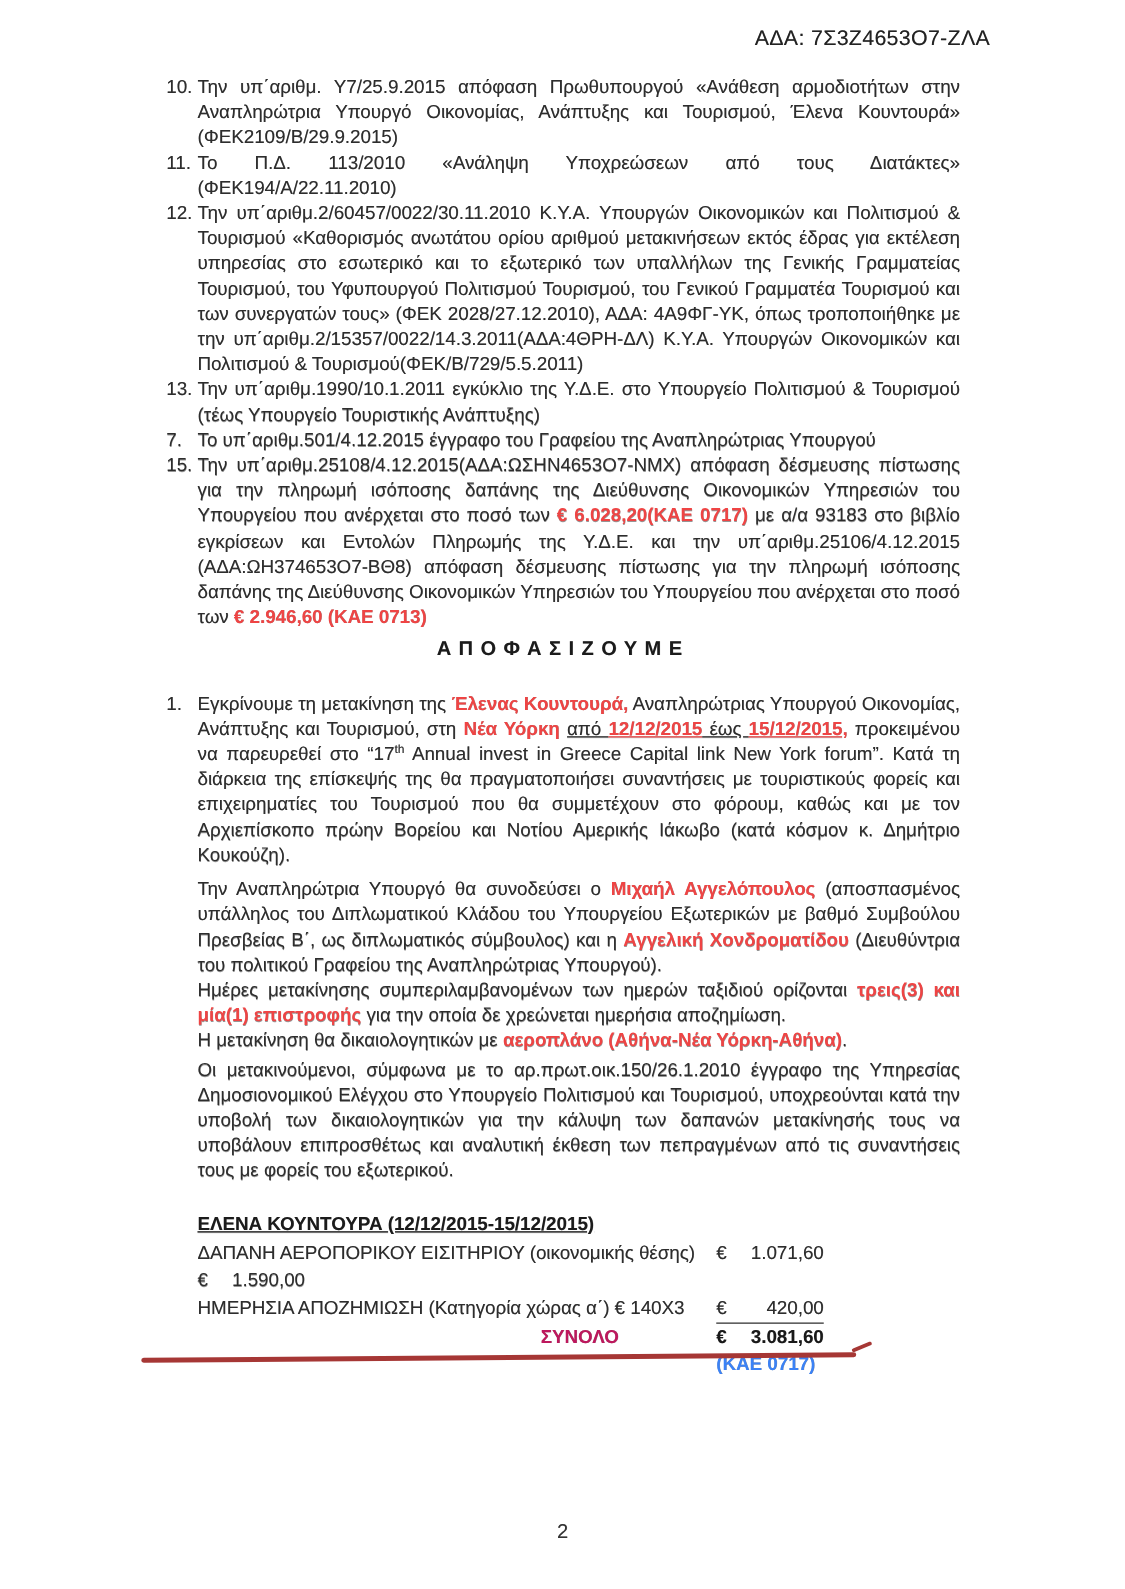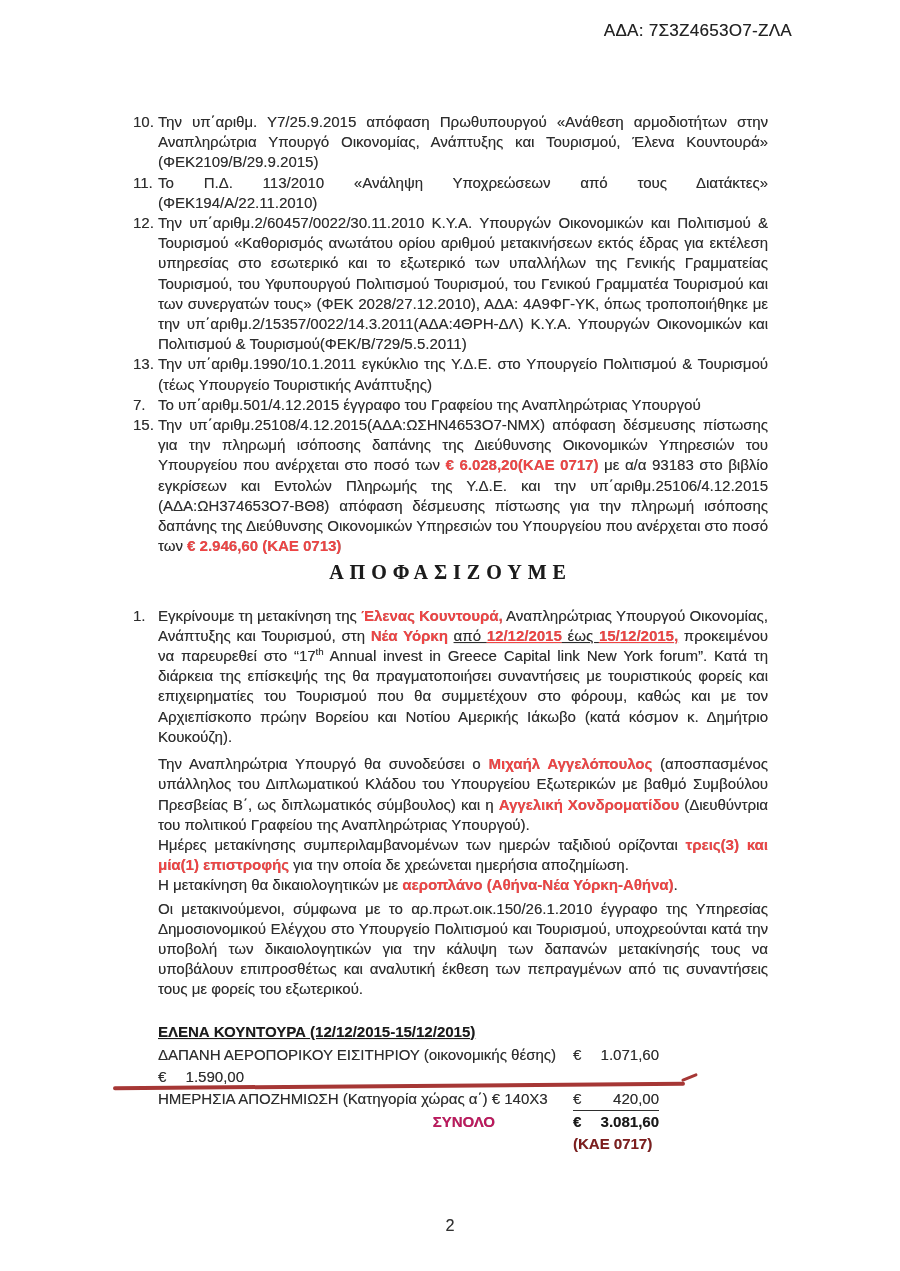--- a/index.html
+++ b/index.html
@@ -11,53 +11,53 @@
     position:relative;
     overflow:hidden;
   }
   .page { position:absolute; inset:0; padding:0 132px 0 133px; box-sizing:border-box; }
   .ada {
     position:absolute; top:21px; right:108px;
     font-size:17px; color:#222; letter-spacing:0.3px;
     text-shadow:0.2px 0.2px 0.5px rgba(45,45,45,0.55);
   }
   .content {
-    padding-top:112px;
+    padding-top:60px;
     font-size:15px; line-height:20.2px;
     text-align:justify;
     text-shadow:0.2px 0.2px 0.45px rgba(45,45,45,0.5);
   }
   .list-item, .decision { display:flex; }
   .num { flex:0 0 25px; }
   .itext, .paras { flex:1; min-width:0; text-align:justify; }
   .paras p { margin:0; text-align:justify; }
   .paras p:nth-child(2) { margin-top:7px; }
   .paras p:nth-child(5) { margin-top:3px; }
   .jline { display:block; text-align:justify; text-align-last:justify; }
   .b { font-weight:bold; color:#ef4444; }
   .u { text-decoration:underline; }
   sup { font-size:9.5px; line-height:0; }
   .heading {
     text-align:center; font-weight:bold; color:#1b1b1b;
-    letter-spacing:6px; margin:6px 0 23px 0; font-size:20px;font-family:Liberation Serif, serif;
+    letter-spacing:6px; margin:6px 0 23px 0; font-size:16px;
   }
   .expenses { margin:21px 0 0 25px; font-size:15px; line-height:22px; }
   .exp-title {
     font-weight:bold; color:#1b1b1b; text-decoration:underline;
     margin-bottom:1px;
   }
   .exp-row { display:flex; align-items:baseline; }
   .exp-label { flex:0 0 415px; box-sizing:border-box; }
   .exp-row.total .exp-label { text-align:right; padding-right:78px; font-weight:bold; color:#be185d; }
   .amt-group { display:flex; flex:0 0 86px; }
   .amt-group.grp-underline { border-bottom:1.6px solid #2e2e2e; }
   .cur { width:24px; }
   .amt { flex:1; text-align:right; }
   .exp-row.total .cur, .exp-row.total .amt { font-weight:bold; color:#191919; }
-  .exp-row.kae .amt-group { display:block; font-weight:bold; color:#7f1d1d; text-align:left; }
+  .exp-row.kae .amt-group { display:block; font-weight:bold; color:#3b82f6; text-align:left; }
   .red-line {
     position:absolute; left:113px; top:1084px; width:572px; height:3.6px;
     border-radius:2px; transform:rotate(-0.45deg);
   }
   .red-line-tail {
     position:absolute; left:681px; top:1076px; width:17px; height:3.2px;
     border-radius:2px; transform:rotate(-22deg);
   }
   .page-num {
     position:absolute; top:1217px; left:0; width:100%;

